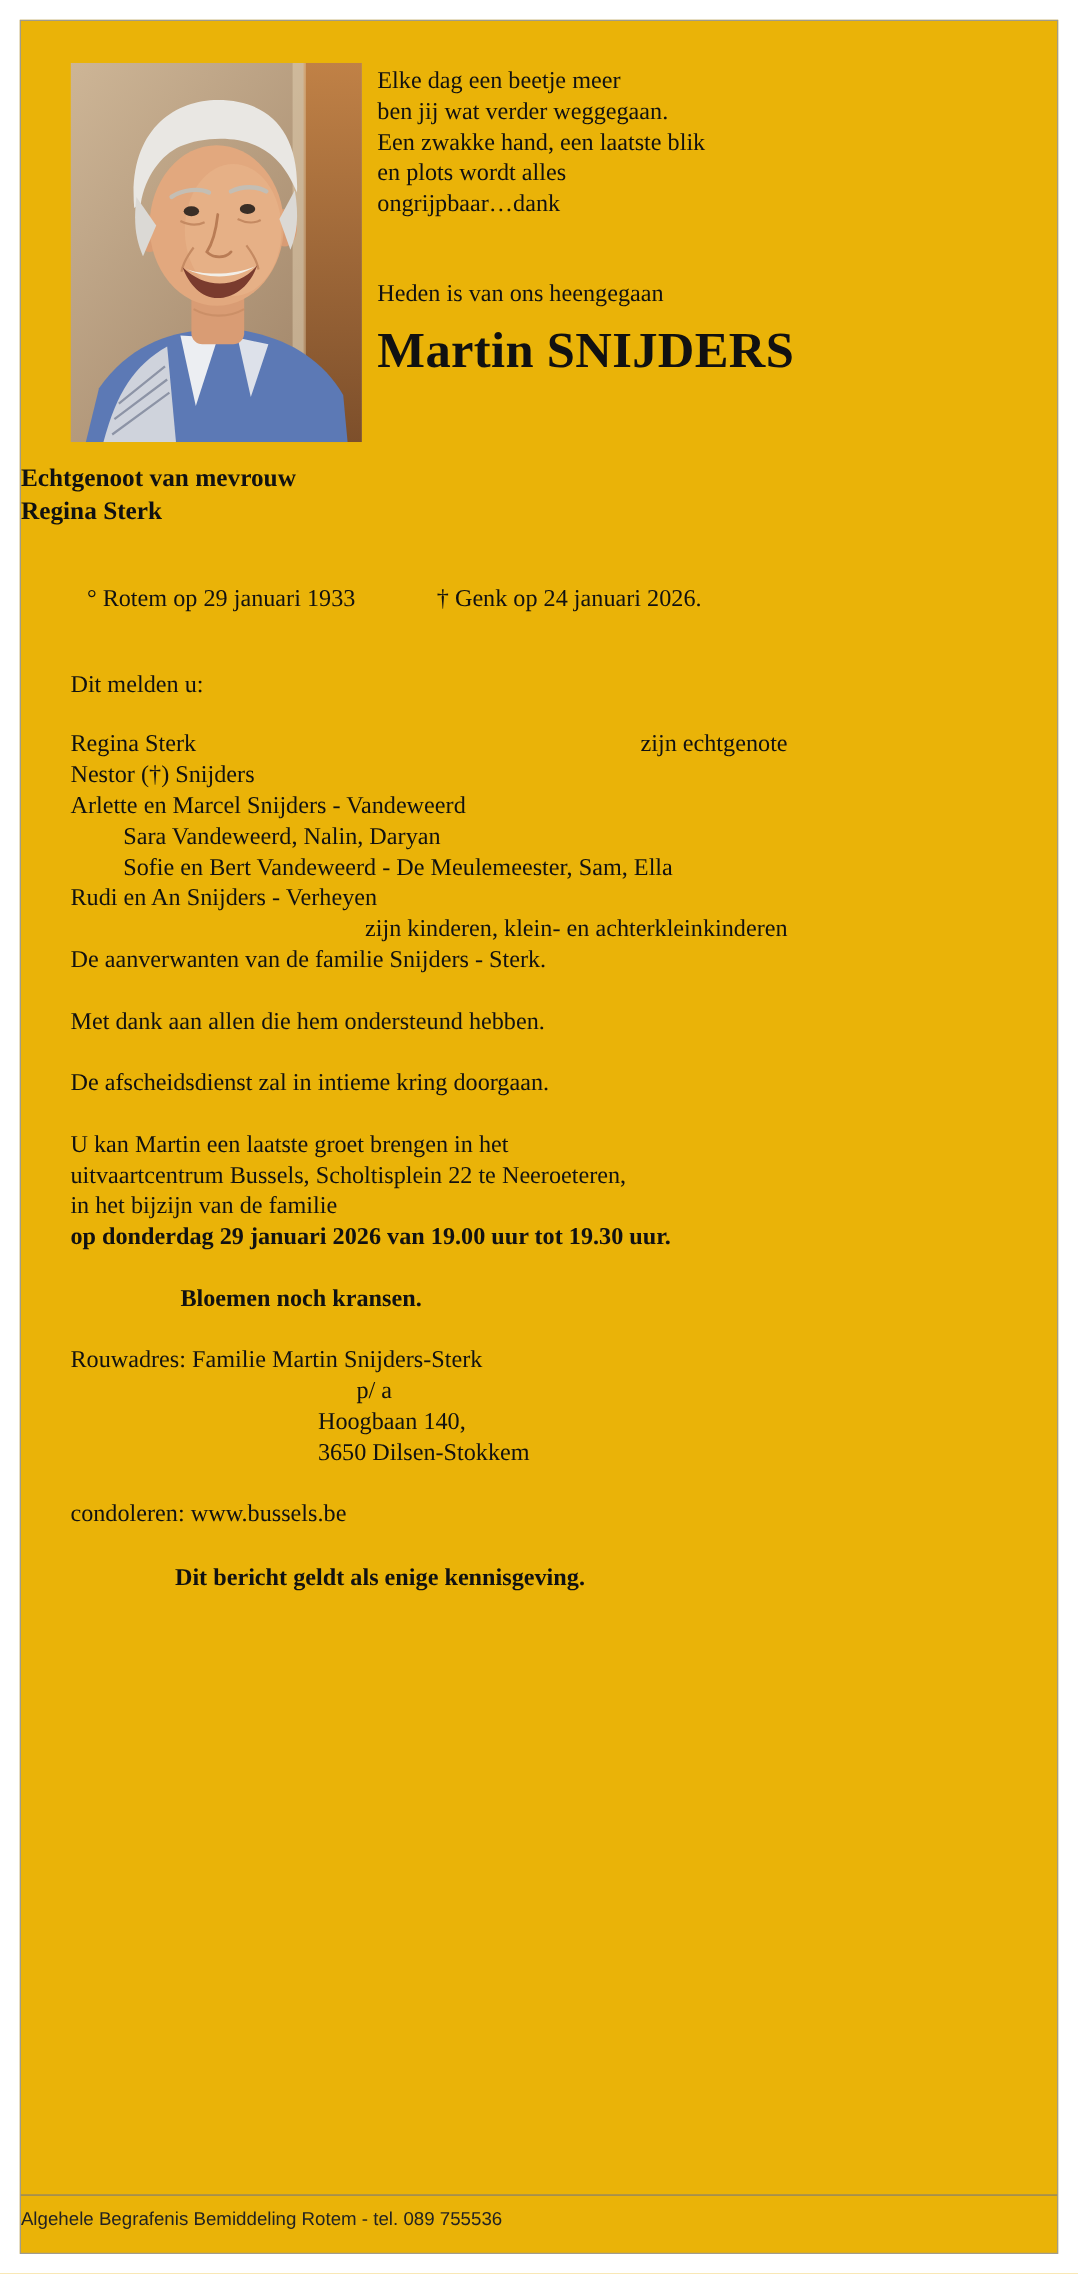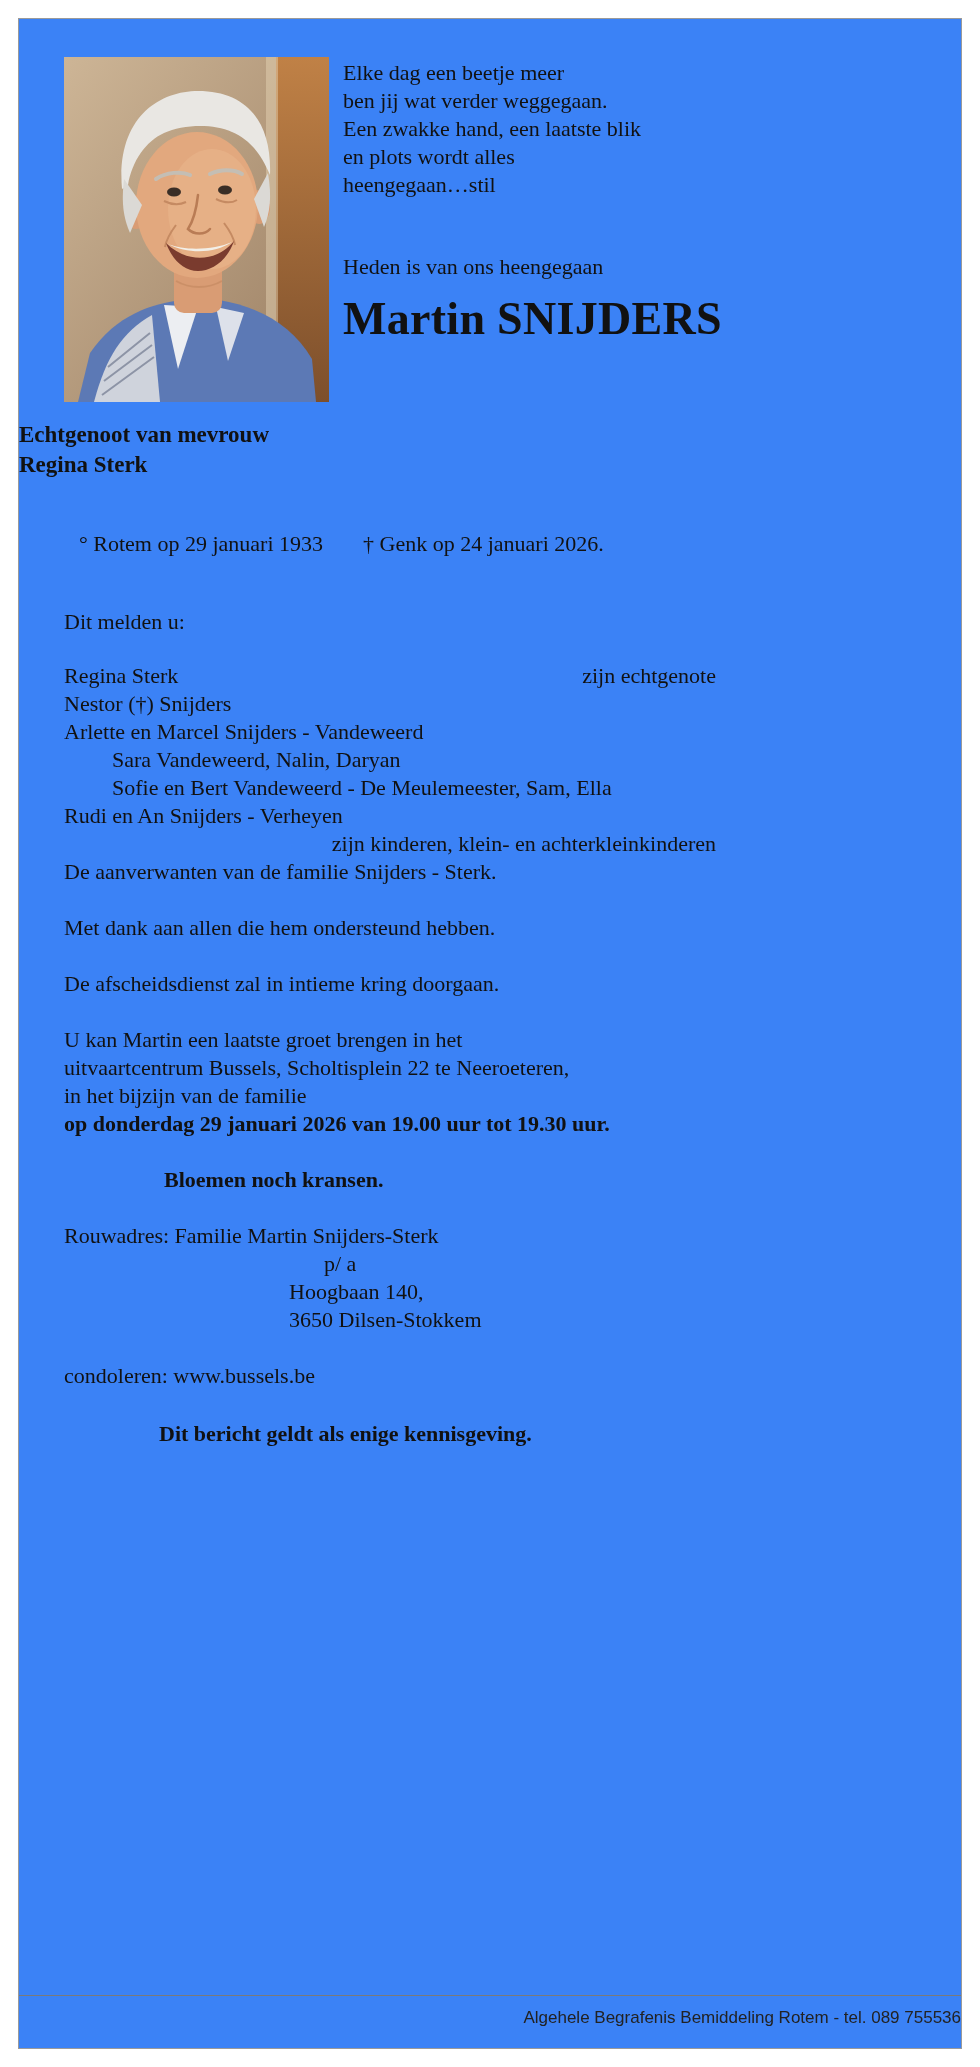--- a/index.html
+++ b/index.html
@@ -9,21 +9,21 @@
     background: #ffffff;
     position: relative;
     font-family: "Liberation Serif", "DejaVu Serif", serif;
     color: #111111;
   }
   .page {
     position: absolute;
     top: 18px; left: 18px; right: 18px; bottom: 18px;
     border: 1px solid #9a9a9a;
     box-sizing: border-box;
-    background: #3b82f6;
+    background: #eab308;
     font-size: 22px;
     line-height: 28px;
   }
   .header {
     display: flex;
     padding: 38px 20px 0 45px;
   }
   .photo-wrap {
     flex: none;
     width: 265px;
@@ -49,21 +49,21 @@
     margin-top: 18px;
     width: 740px;
     font-weight: bold;
     font-size: 23px;
     line-height: 30px;
   }
   .dates-row {
     margin-top: 50px;
     padding-left: 60px;
     display: flex;
-    gap: 40px;
+    gap: 74px;
     white-space: nowrap;
   }
   .melden { margin-top: 50px; margin-left: 45px; }
   .family-block {
     margin-top: 26px;
     margin-left: 45px;
     width: 652px;
     line-height: 28px;
   }
   .family-row-flex {
@@ -85,21 +85,21 @@
   .footer-rule {
     position: absolute;
     left: 0; right: 0;
     bottom: 52px;
     border-top: 1px solid #7a7a7a;
   }
   .footer-text {
     position: absolute;
     left: 0; right: 0;
     bottom: 16px;
-    text-align: right;
+    text-align: left;
     font-family: "Liberation Sans", "DejaVu Sans", sans-serif;
     font-size: 17px;
     color: #222222;
   }
 </style>
 </head>
 <body>
 
 <div class="page">
 
@@ -156,21 +156,21 @@
         <path d="M104,187 C124,197 150,197 168,185 C150,193 121,194 104,187 Z" fill="#f2efe8"></path>
 
         <path d="M112,224 C126,232 144,232 158,224" stroke="#c58a62" stroke-width="2" fill="none" opacity="0.7"></path>
       </svg>
     </div>
     <div class="header-right">
       <div class="poem-line">Elke dag een beetje meer</div>
       <div class="poem-line">ben jij wat verder weggegaan.</div>
       <div class="poem-line">Een zwakke hand, een laatste blik</div>
       <div class="poem-line">en plots wordt alles</div>
-      <div class="poem-line">heengegaan…stil</div>
+      <div class="poem-line">ongrijpbaar…dank</div>
       <div class="heden">Heden is van ons heengegaan</div>
       <div class="deceased-name">Martin SNIJDERS</div>
     </div>
   </div>
 
   <div class="spouse-block">
     <div>Echtgenoot van mevrouw</div>
     <div>Regina Sterk</div>
   </div>
 

